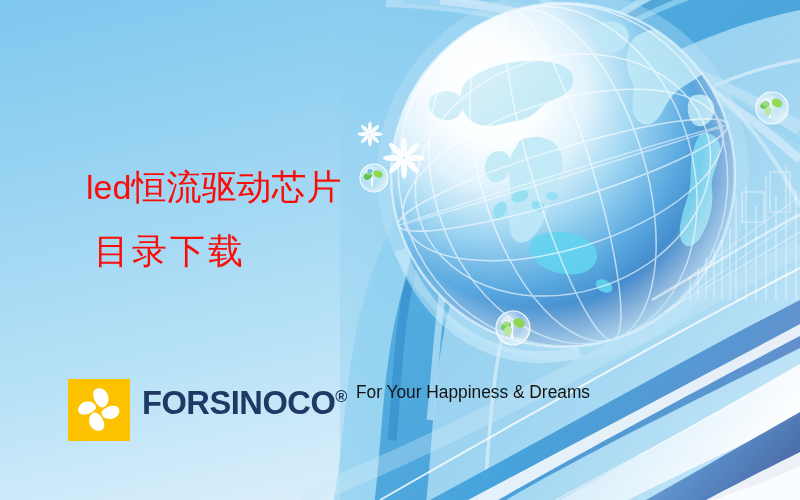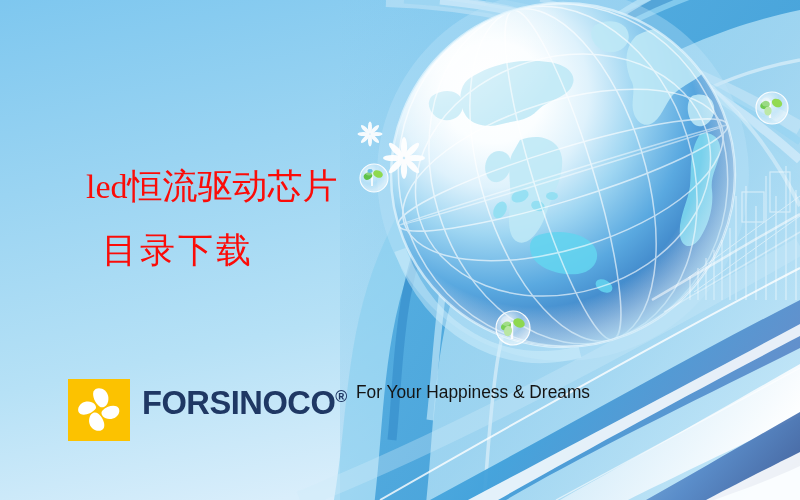--- a/index.html
+++ b/index.html
@@ -33,31 +33,31 @@
   }
   .headline-line1 {
     font-size: 35px;
     line-height: 42px;
     color: #fb0c08;
     white-space: nowrap;
     font-family: "Liberation Serif", serif;
     letter-spacing: 0px;
   }
   .headline-line1 .latin {
-    font-family: Liberation Serif, serif;
+    font-family: Liberation Sans, sans-serif;
     font-size: 34px;
   }
   .headline-line2 {
     font-size: 35px;
     line-height: 42px;
     color: #fb0c08;
     white-space: nowrap;
     font-family: "Liberation Serif", serif;
     margin-top: 22px;
-    margin-left: 16px;
+    margin-left: 8px;
     letter-spacing: 3px;
   }
 
   
   .logo-block {
     position: absolute;
     left: 68px;
     top: 379px;
     display: flex;
     align-items: flex-start;

